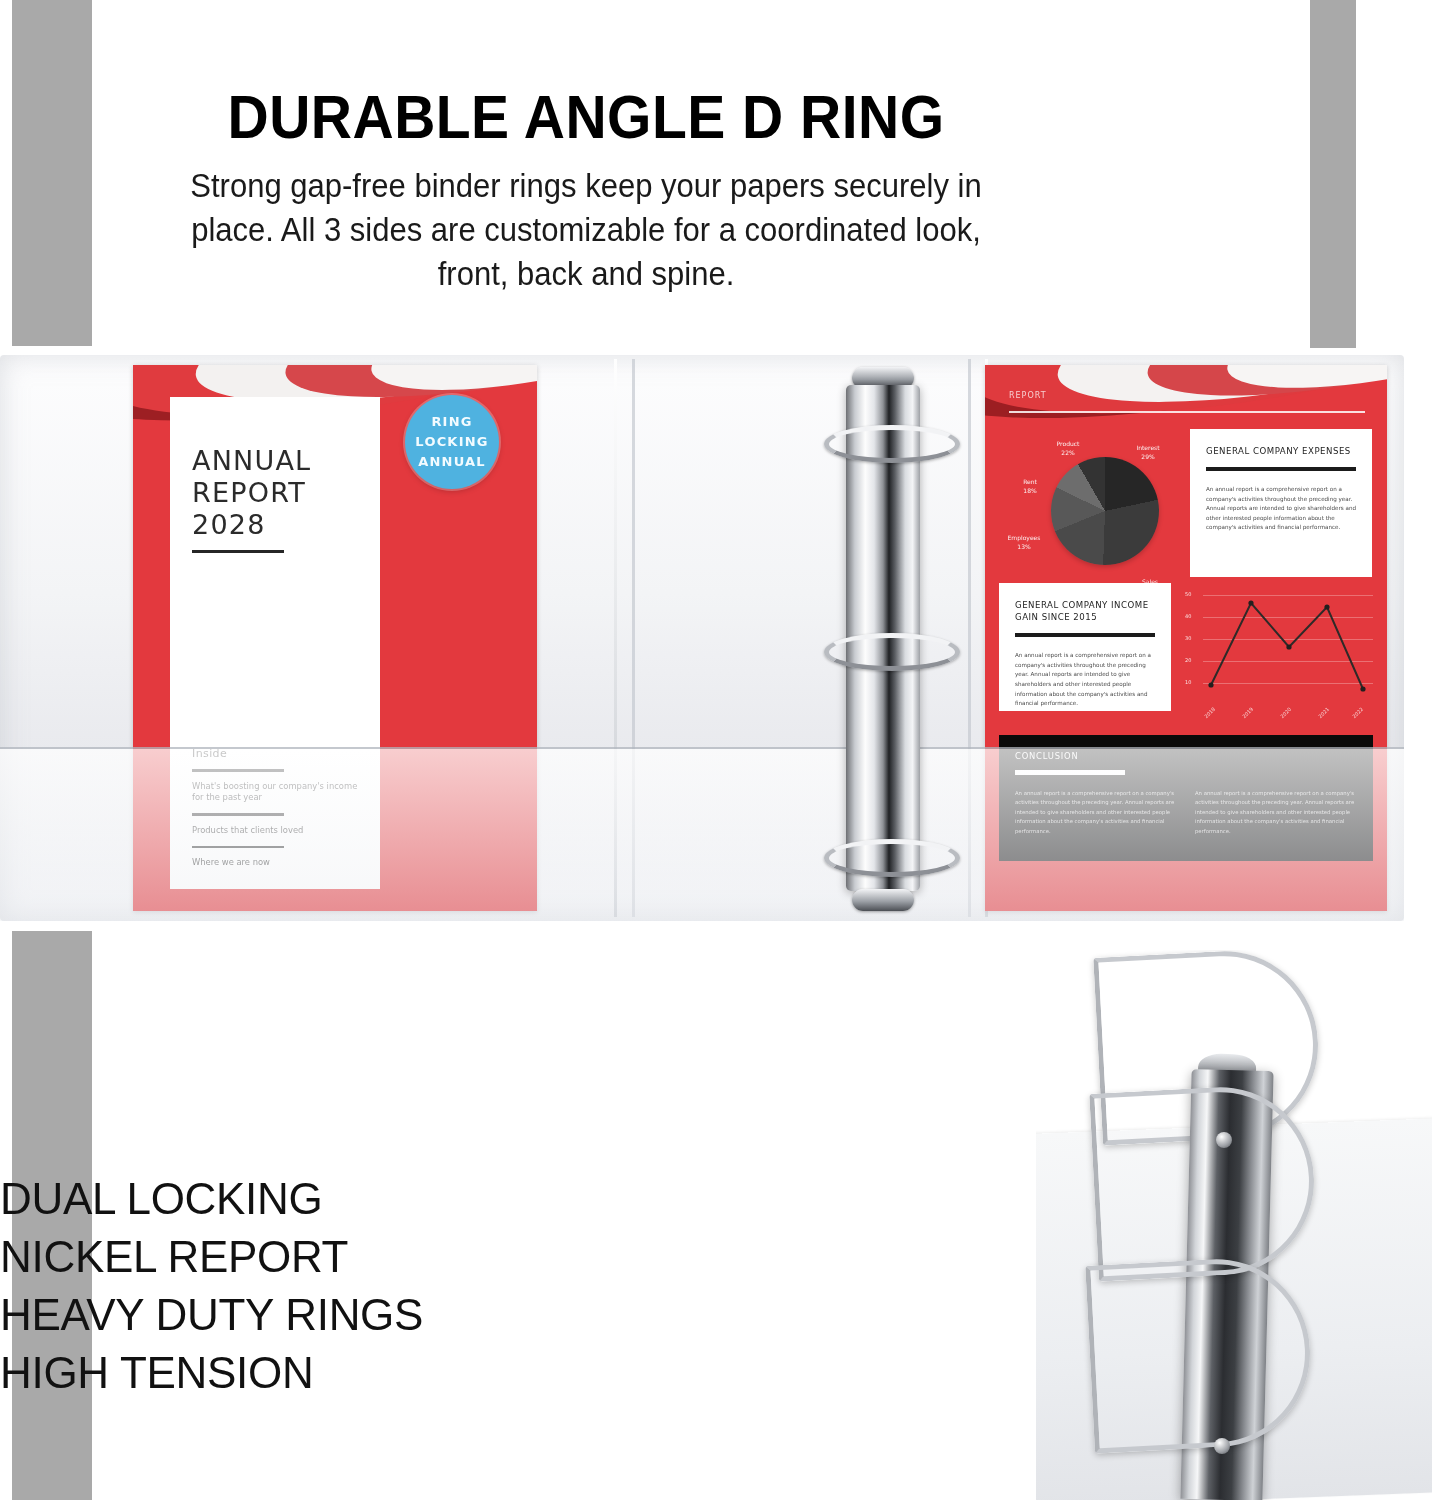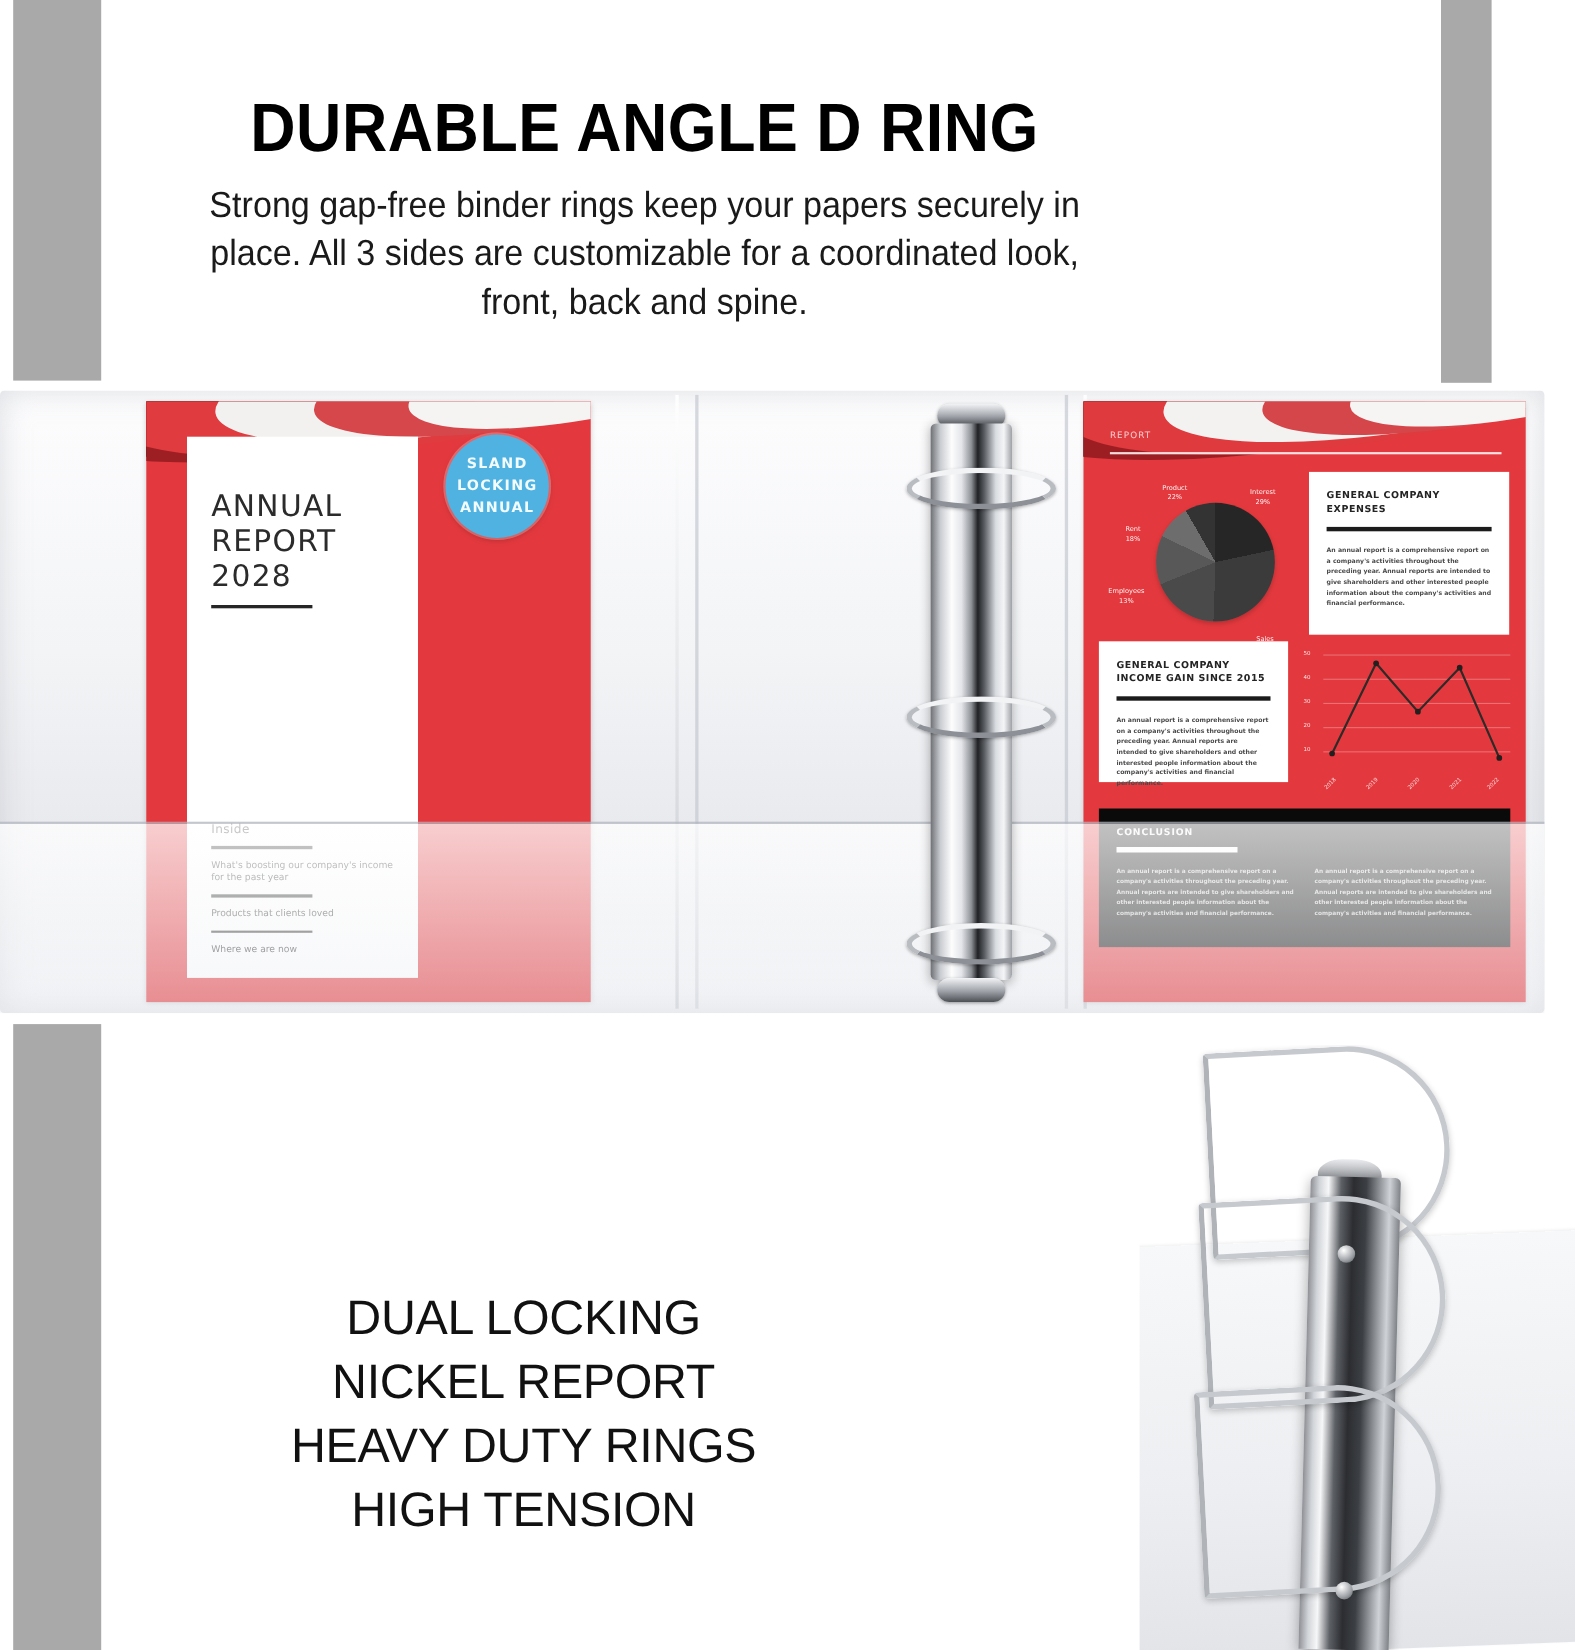--- a/index.html
+++ b/index.html
@@ -135,21 +135,21 @@
   .pl3{left:8px;top:40px;}
   .pl4{left:2px;top:96px;}
   .pl5{left:128px;top:140px;}
 
   
   .card-exp{position:absolute;left:205px;top:64px;width:182px;height:148px;background:#fff;}
   .card-h{font-family:"DejaVu Sans",sans-serif;font-size:8.6px;color:#242424;
     letter-spacing:.5px;line-height:1.4;}
   .card-rule{height:4px;background:#1b1b1b;margin:10px 0 14px 0;}
   .card-p{font-family:"DejaVu Sans",sans-serif;font-size:5.6px;line-height:1.72;color:#4a4a4a;}
-  .card-pad{padding:16px 16px 0 16px;font-weight:bold;}
+  .card-pad{padding:16px 16px 0 16px;}
 
   
   .card-inc{position:absolute;left:14px;top:218px;width:172px;height:128px;background:#fff;}
 
   
   .lc{position:absolute;left:196px;top:212px;width:194px;height:148px;}
   .lc .grid{position:absolute;left:22px;right:2px;height:1px;background:rgba(255,255,255,.28);}
   .lc .ytick{position:absolute;left:4px;font-family:"DejaVu Sans",sans-serif;
     font-size:5px;color:rgba(255,255,255,.85);}
   .lc svg{position:absolute;left:0;top:0;}
@@ -188,21 +188,21 @@
   }
   .ring.r1{top:64px;}
   .ring.r2{top:272px;}
   .ring.r3{top:478px;}
 
   
   .bot-head{position:absolute;left:0;top:985px;width:1432px;text-align:center;}
   .bh1{margin:0;font-size:58px;font-weight:700;letter-spacing:-1px;color:#000;line-height:1.06;}
   .bh2{margin:0;font-size:58px;font-weight:700;letter-spacing:-1px;color:#000;line-height:1.06;
        padding-left:210px;}
-  .feat{position:absolute;left:0;top:1170px;width:1432px;text-align:center;}
+  .feat{position:absolute;left:0;top:1170px;width:1432px;text-align:left;}
   .feat div{font-size:44px;font-weight:400;color:#111;line-height:1.32;letter-spacing:-.3px;}
 
   
   .bot-head,.feat{padding-right:480px;box-sizing:border-box;}
 
   
   .closeup{position:absolute;left:1036px;top:950px;width:396px;height:550px;overflow:hidden;background:#fff;}
   .cu-paper{
     position:absolute;left:-14px;top:176px;width:430px;height:374px;
     background:linear-gradient(180deg,#f7f8f9,#eceef1 60%,#e2e4e8);
@@ -268,21 +268,21 @@
           <div class="inside-h">Inside</div>
           <div class="in-rule"></div>
           <div class="in-item">What's boosting our company's income for the past year</div>
           <div class="in-rule"></div>
           <div class="in-item">Products that clients loved</div>
           <div class="in-rule"></div>
           <div class="in-item">Where we are now</div>
         </div>
       </div>
       <div class="badge">
-        <span>SLAND</span>
+        <span>RING</span>
         <span>LOCKING</span>
         <span>ANNUAL</span>
       </div>
     </div>
 
     <div class="panel-edge e1"></div>
     <div class="panel-edge e2"></div>
     <div class="panel-edge e3"></div>
     <div class="panel-edge e4"></div>
 

